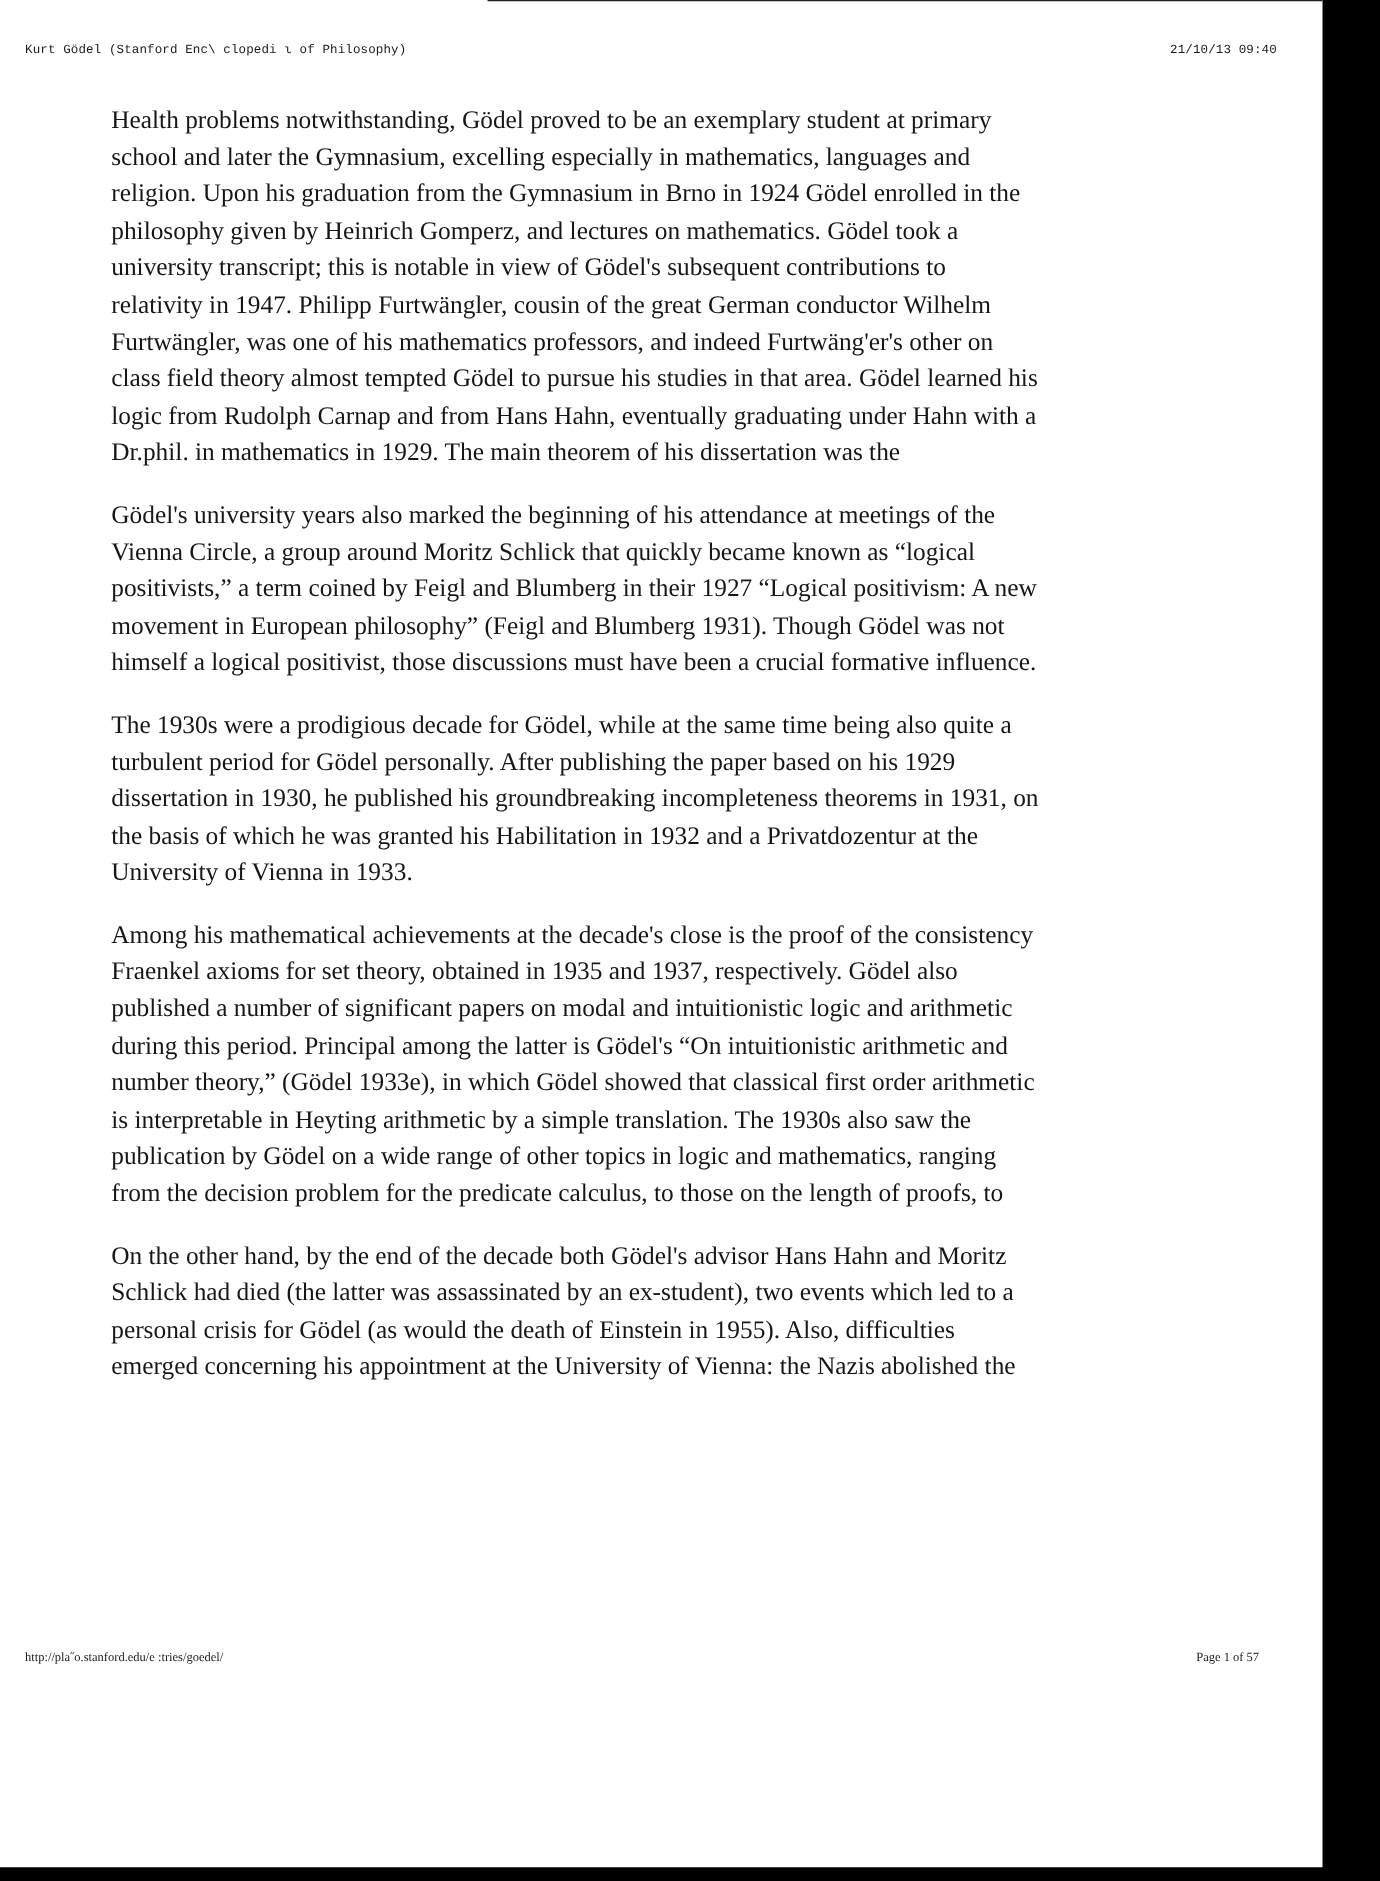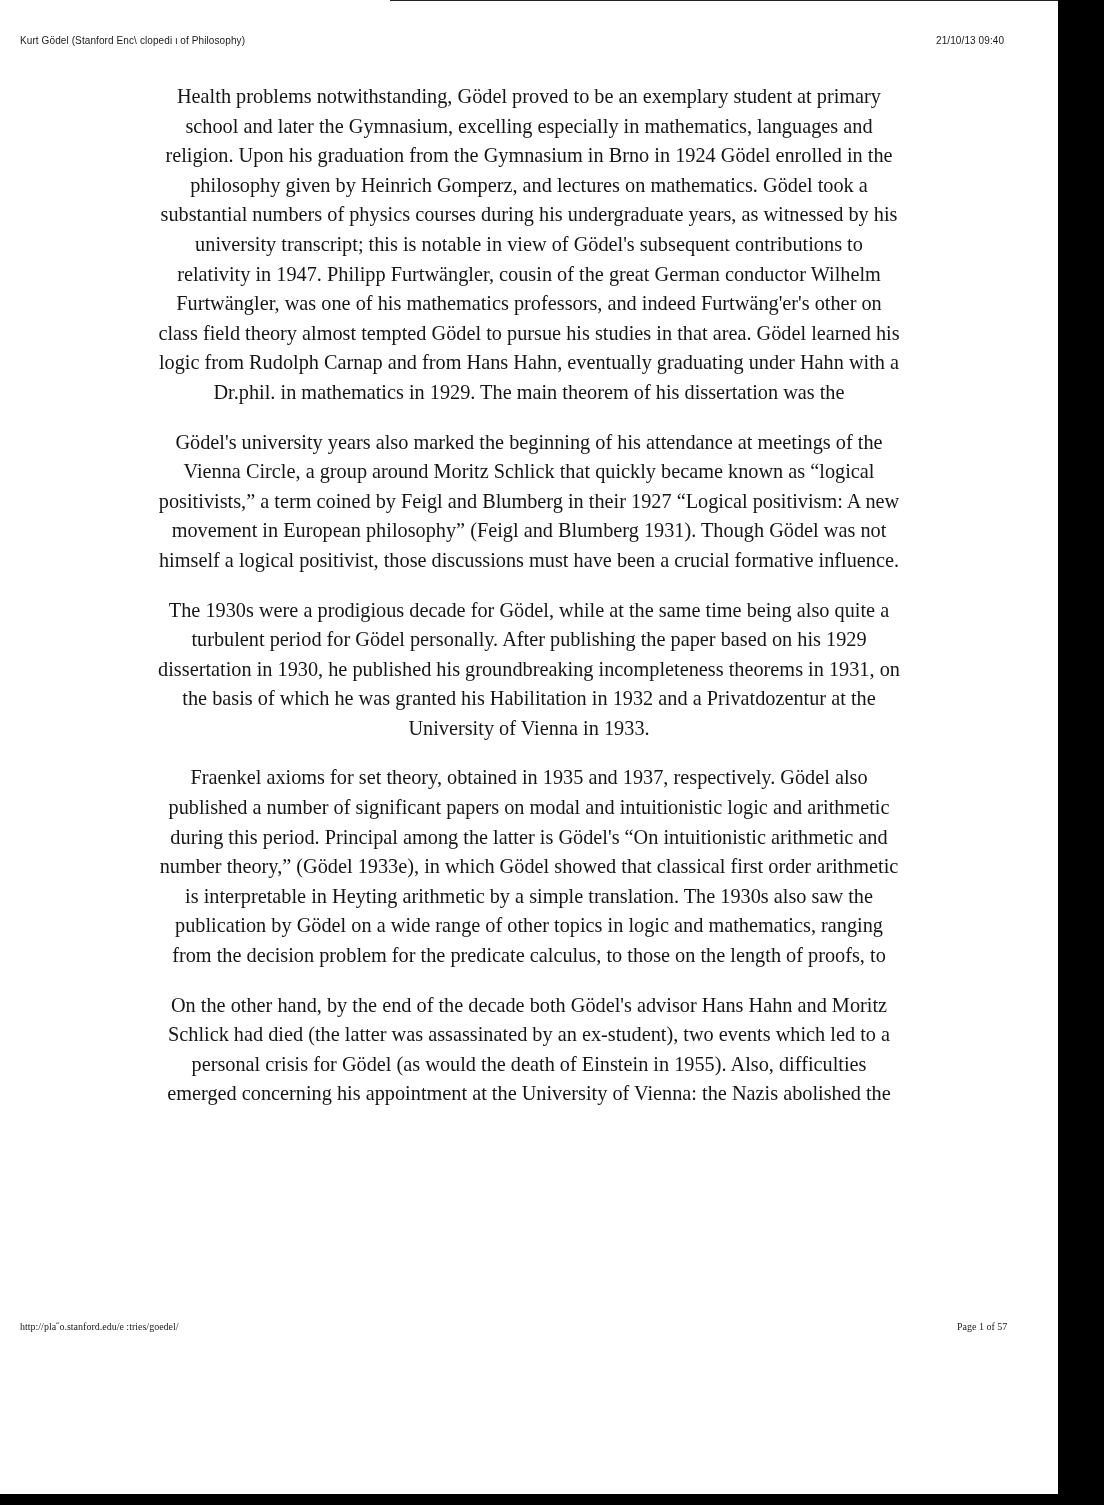--- a/index.html
+++ b/index.html
@@ -25,21 +25,21 @@
       position: absolute;
       left: 390px;
       top: 0;
       width: 668px;
       height: 1px;
       background: #222;
     }
     .running-head {
       position: absolute;
       top: 35px;
-      font-family: Liberation Sans, sans-serif;
+      font-family: Liberation Mono, monospace;
       font-size: 10px;
       color: #1a1a1a;
       letter-spacing: 0.1px;
     }
     .head-title { left: 20px; }
     .head-date { left: 936px; }
     .running-foot {
       position: absolute;
       top: 1321px;
       font-family: Liberation Serif, serif;
@@ -58,21 +58,20 @@
       line-height: 29.6px;
       color: #161616;
     }
     .content p {
       margin: 0 0 20px 0;
       white-space: normal;
     }
     .line {
       display: block;
       white-space: nowrap;
-      text-align: center;
     }
     sup.fn {
       font-size: 12px;
       line-height: 0;
       vertical-align: super;
       position: relative;
       top: -2px;
     }
     .bottom-bar {
       position: absolute;
@@ -91,21 +90,20 @@
 
   <div class="running-head head-title">Kurt Gödel (Stanford Enc\ clopedi ι of Philosophy)</div>
   <div class="running-head head-date">21/10/13 09:40</div>
 
   <div class="content">
     <p>
       <span class="line">Health problems notwithstanding, Gödel proved to be an exemplary student at primary</span>
       <span class="line">school and later the Gymnasium, excelling especially in mathematics, languages and</span>
       <span class="line">religion. Upon his graduation from the Gymnasium in Brno in 1924 Gödel enrolled in the</span>
       <span class="line">philosophy given by Heinrich Gomperz, and lectures on mathematics. Gödel took a</span>
-      <span class="line">substantial numbers of physics courses during his undergraduate years, as witnessed by his</span>
       <span class="line">university transcript; this is notable in view of Gödel's subsequent contributions to</span>
       <span class="line">relativity in 1947. Philipp Furtwängler, cousin of the great German conductor Wilhelm</span>
       <span class="line">Furtwängler, was one of his mathematics professors, and indeed Furtwäng'er's other on</span>
       <span class="line">class field theory almost tempted Gödel to pursue his studies in that area. Gödel learned his</span>
       <span class="line">logic from Rudolph Carnap and from Hans Hahn, eventually graduating under Hahn with a</span>
       <span class="line">Dr.phil. in mathematics in 1929. The main theorem of his dissertation was the</span>
     </p>
 
     <p>
       <span class="line">Gödel's university years also marked the beginning of his attendance at meetings of the</span>
@@ -117,20 +115,21 @@
 
     <p>
       <span class="line">The 1930s were a prodigious decade for Gödel, while at the same time being also quite a</span>
       <span class="line">turbulent period for Gödel personally. After publishing the paper based on his 1929</span>
       <span class="line">dissertation in 1930, he published his groundbreaking incompleteness theorems in 1931, on</span>
       <span class="line">the basis of which he was granted his Habilitation in 1932 and a Privatdozentur at the</span>
       <span class="line">University of Vienna in 1933.</span>
     </p>
 
     <p>
+      <span class="line">Among his mathematical achievements at the decade's close is the proof of the consistency</span>
       <span class="line">Fraenkel axioms for set theory, obtained in 1935 and 1937, respectively. Gödel also</span>
       <span class="line">published a number of significant papers on modal and intuitionistic logic and arithmetic</span>
       <span class="line">during this period. Principal among the latter is Gödel's “On intuitionistic arithmetic and</span>
       <span class="line">number theory,” (Gödel 1933e), in which Gödel showed that classical first order arithmetic</span>
       <span class="line">is interpretable in Heyting arithmetic by a simple translation. The 1930s also saw the</span>
       <span class="line">publication by Gödel on a wide range of other topics in logic and mathematics, ranging</span>
       <span class="line">from the decision problem for the predicate calculus, to those on the length of proofs, to</span>
     </p>
 
     <p>

